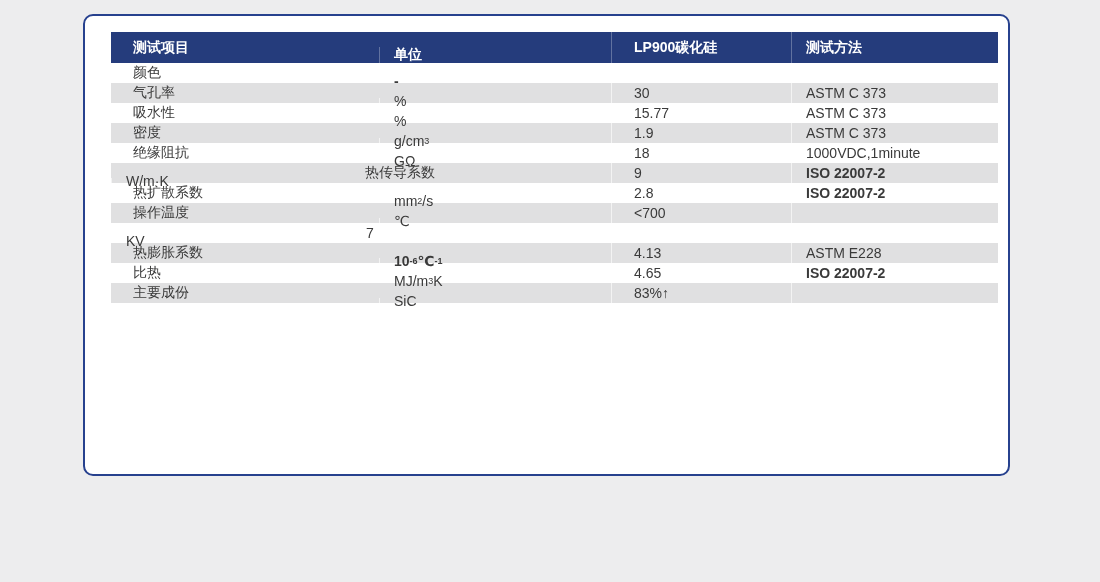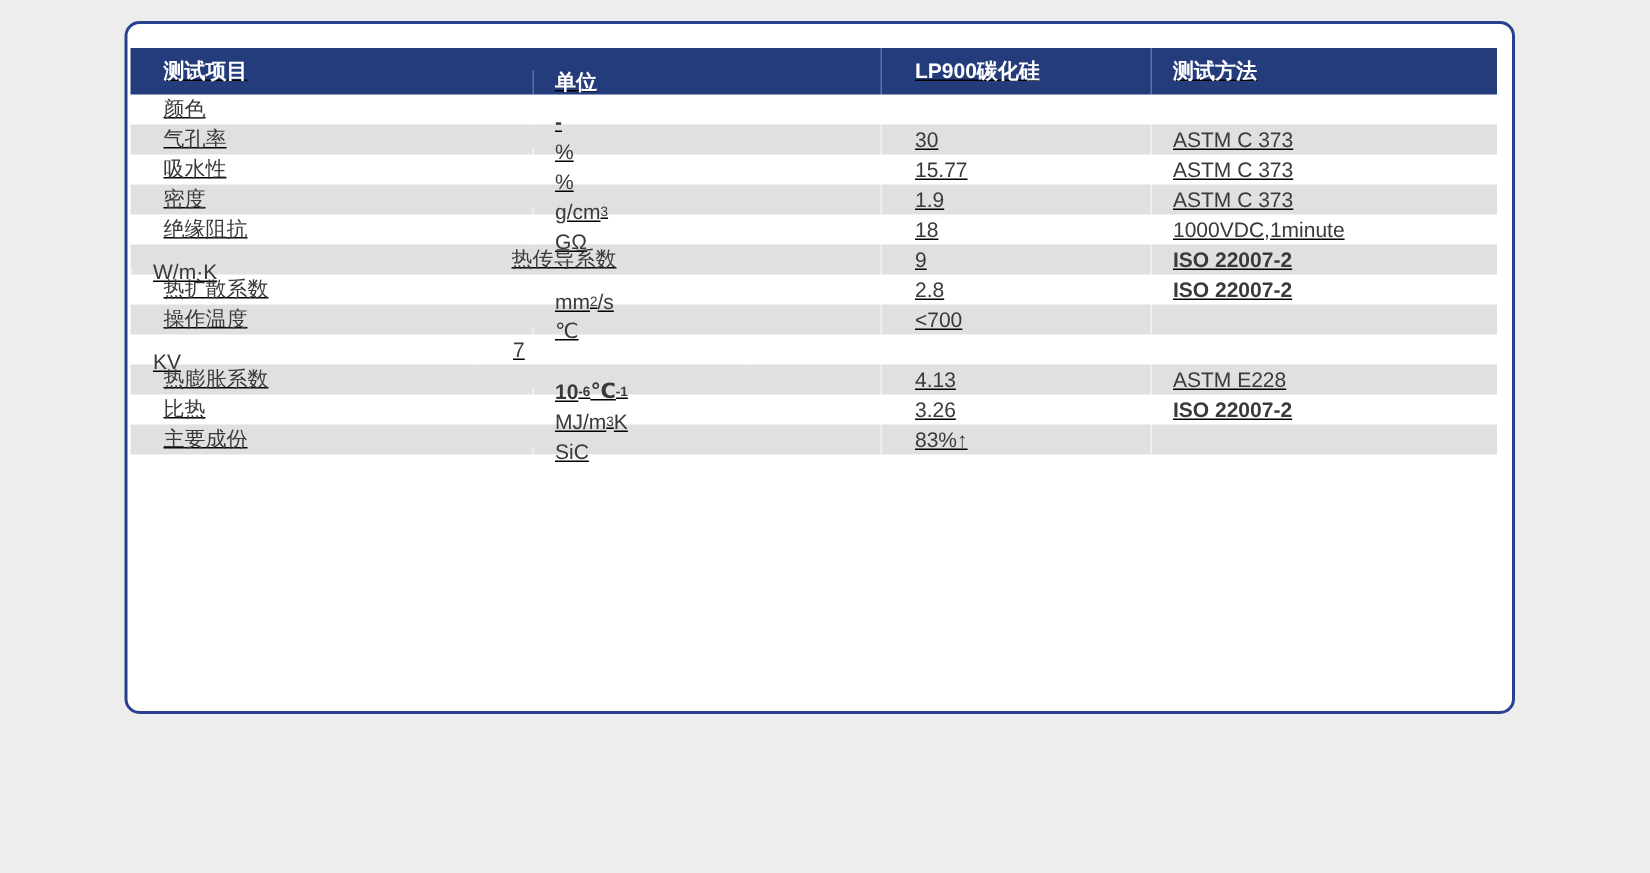--- a/index.html
+++ b/index.html
@@ -21,21 +21,21 @@
   .card {
     position: absolute;
     left: 83px; top: 14px;
     width: 927px; height: 462px;
     background: var(--card-bg);
     border: 2px solid var(--card-border);
     border-radius: 10px;
   }
   .table {
     position: absolute;
-    left: 2px; right: 10px; top: 16px; text-decoration: underline;
+    left: 26px; right: 10px; top: 16px;
   }
   .header {
     display: flex;
     height: 31px;
     background: var(--header-bg);
     color: var(--header-fg);
     font-weight: bold;
     font-size: 14px;
     align-items: stretch;
   }
@@ -150,21 +150,21 @@
           <div class="col c3">4.13</div>
           <div class="col c4">ASTM E228</div>
         </div>
         <div class="row">
           <div class="col c1">比热</div>
           <div class="col c2">
             <span>MJ/m</span>
             <sup>3</sup>
             <span>K</span>
           </div>
-          <div class="col c3">3.26</div>
+          <div class="col c3">4.65</div>
           <div class="col c4 bold">ISO 22007-2</div>
         </div>
         <div class="row stripe">
           <div class="col c1">主要成份</div>
           <div class="col c2">SiC</div>
           <div class="col c3">83%↑</div>
           <div class="col c4"></div>
         </div>
       </div>
   </div>

